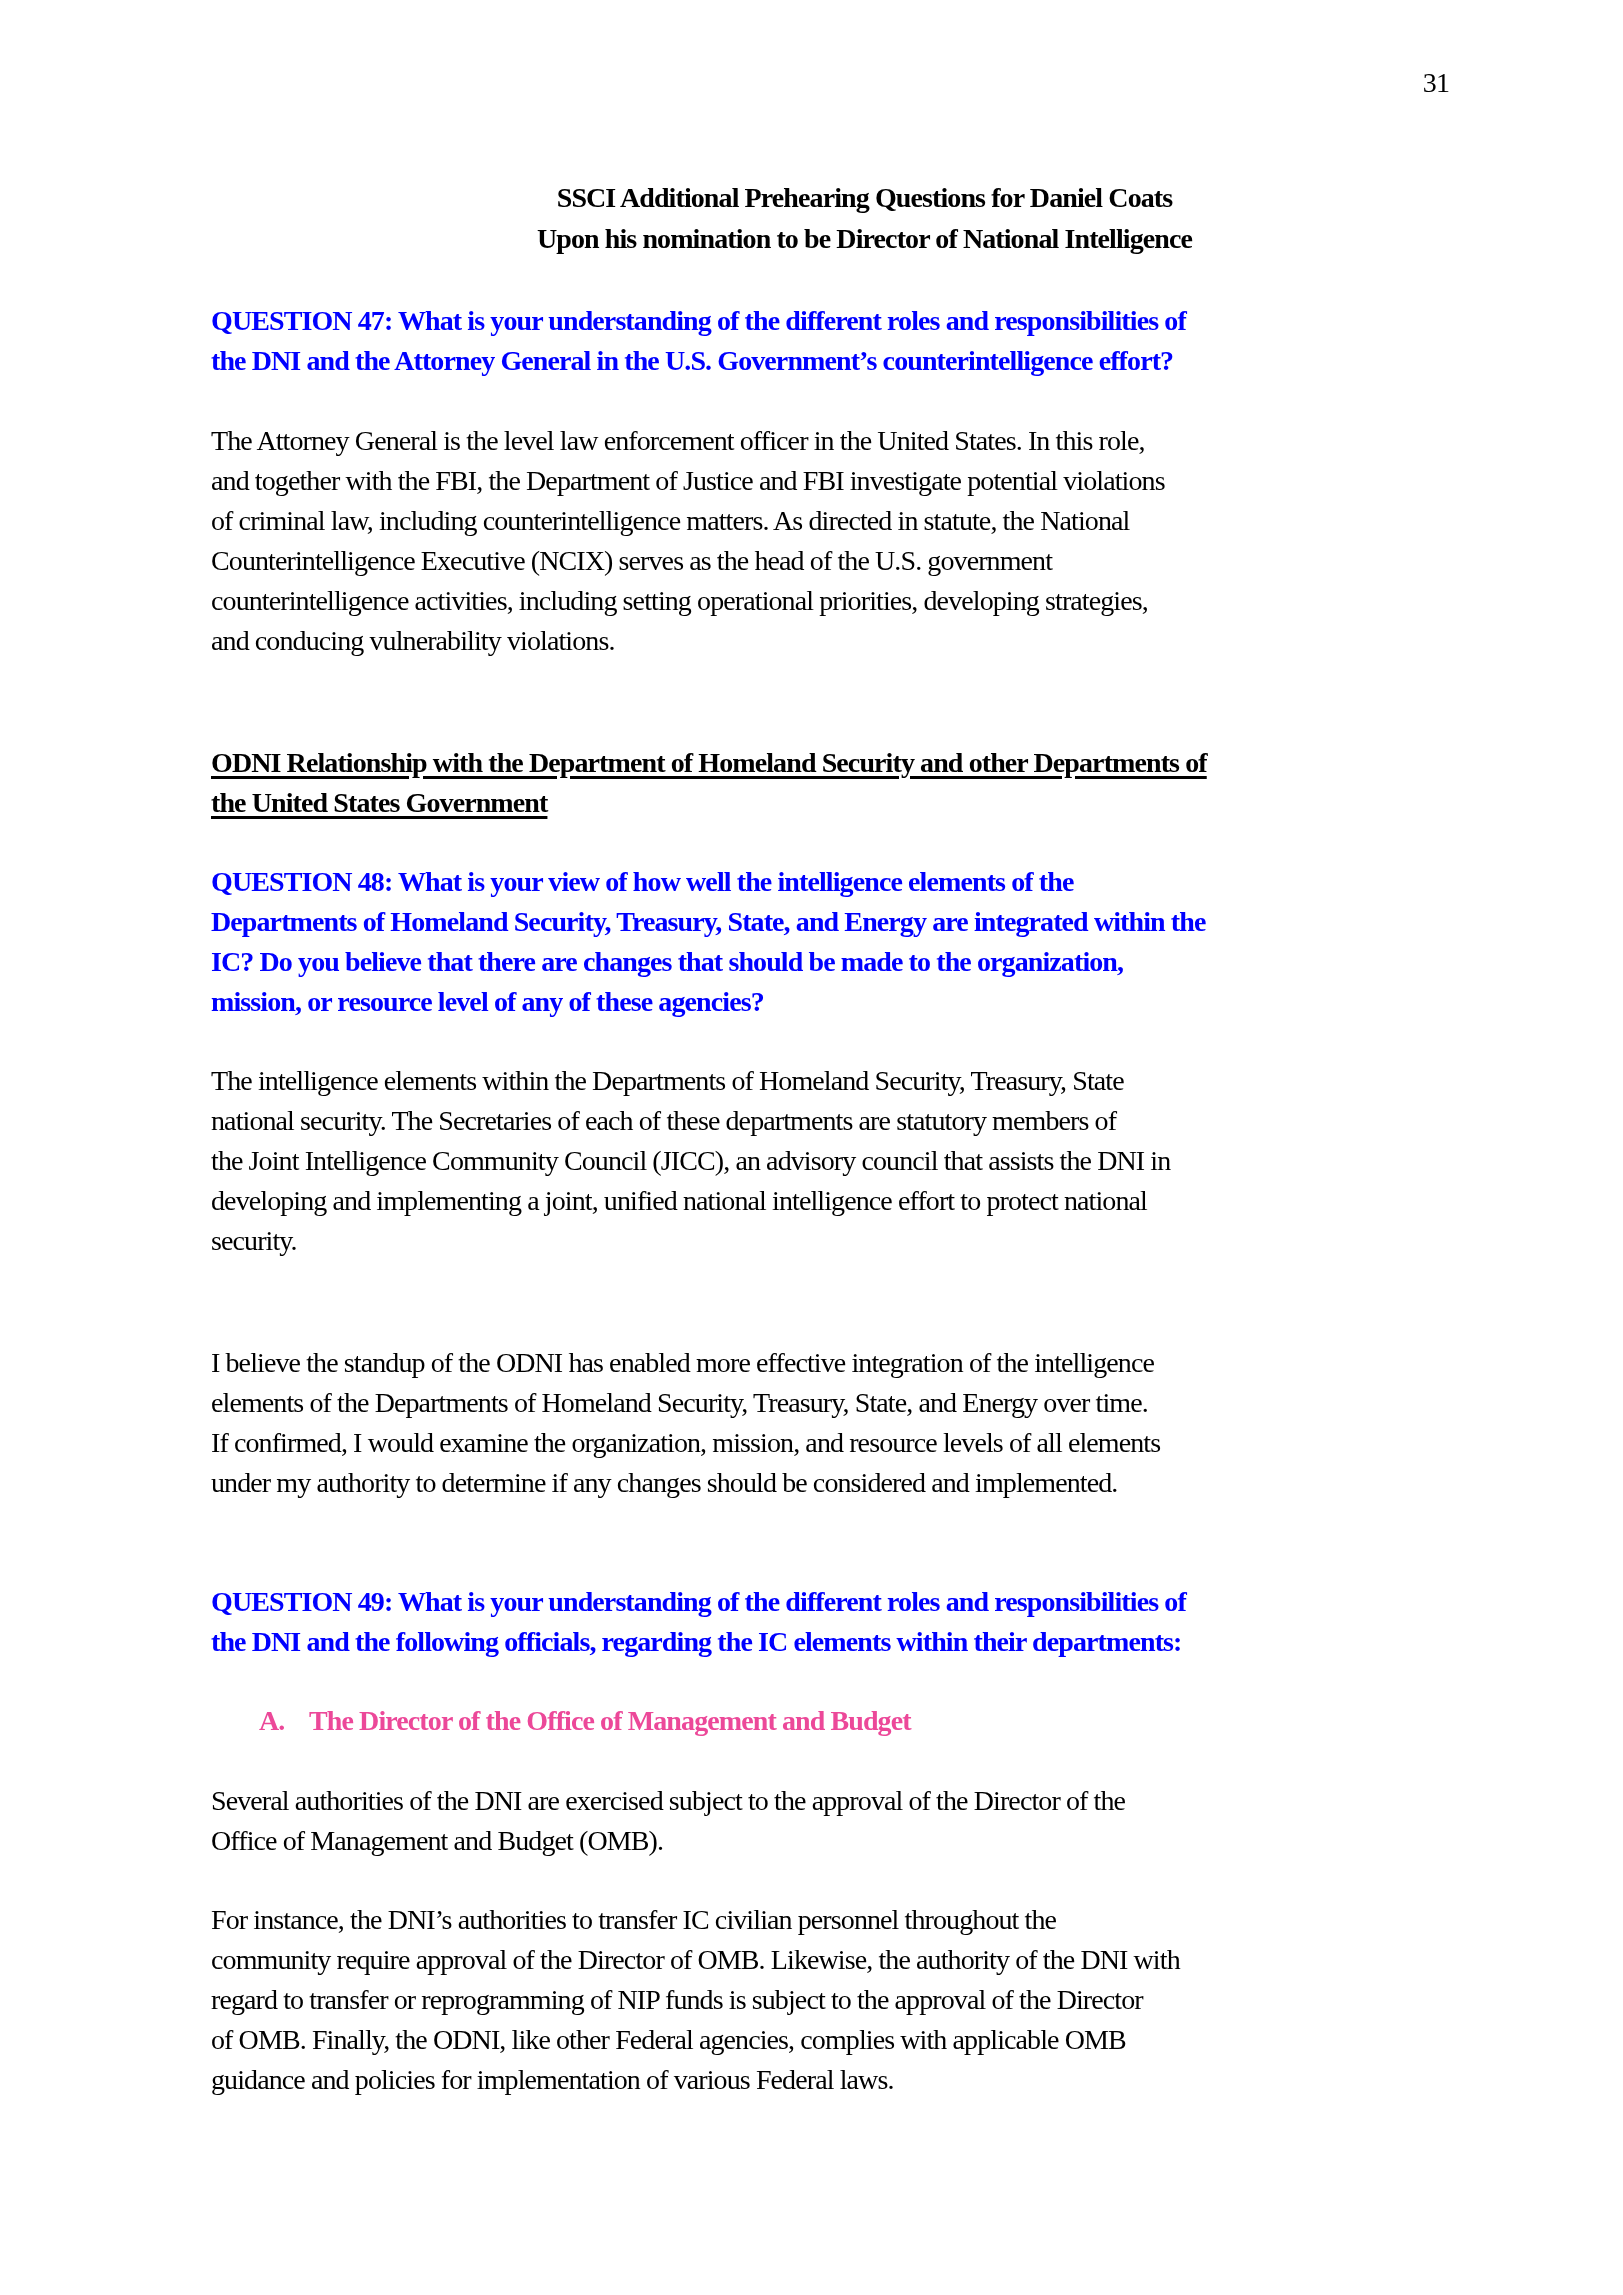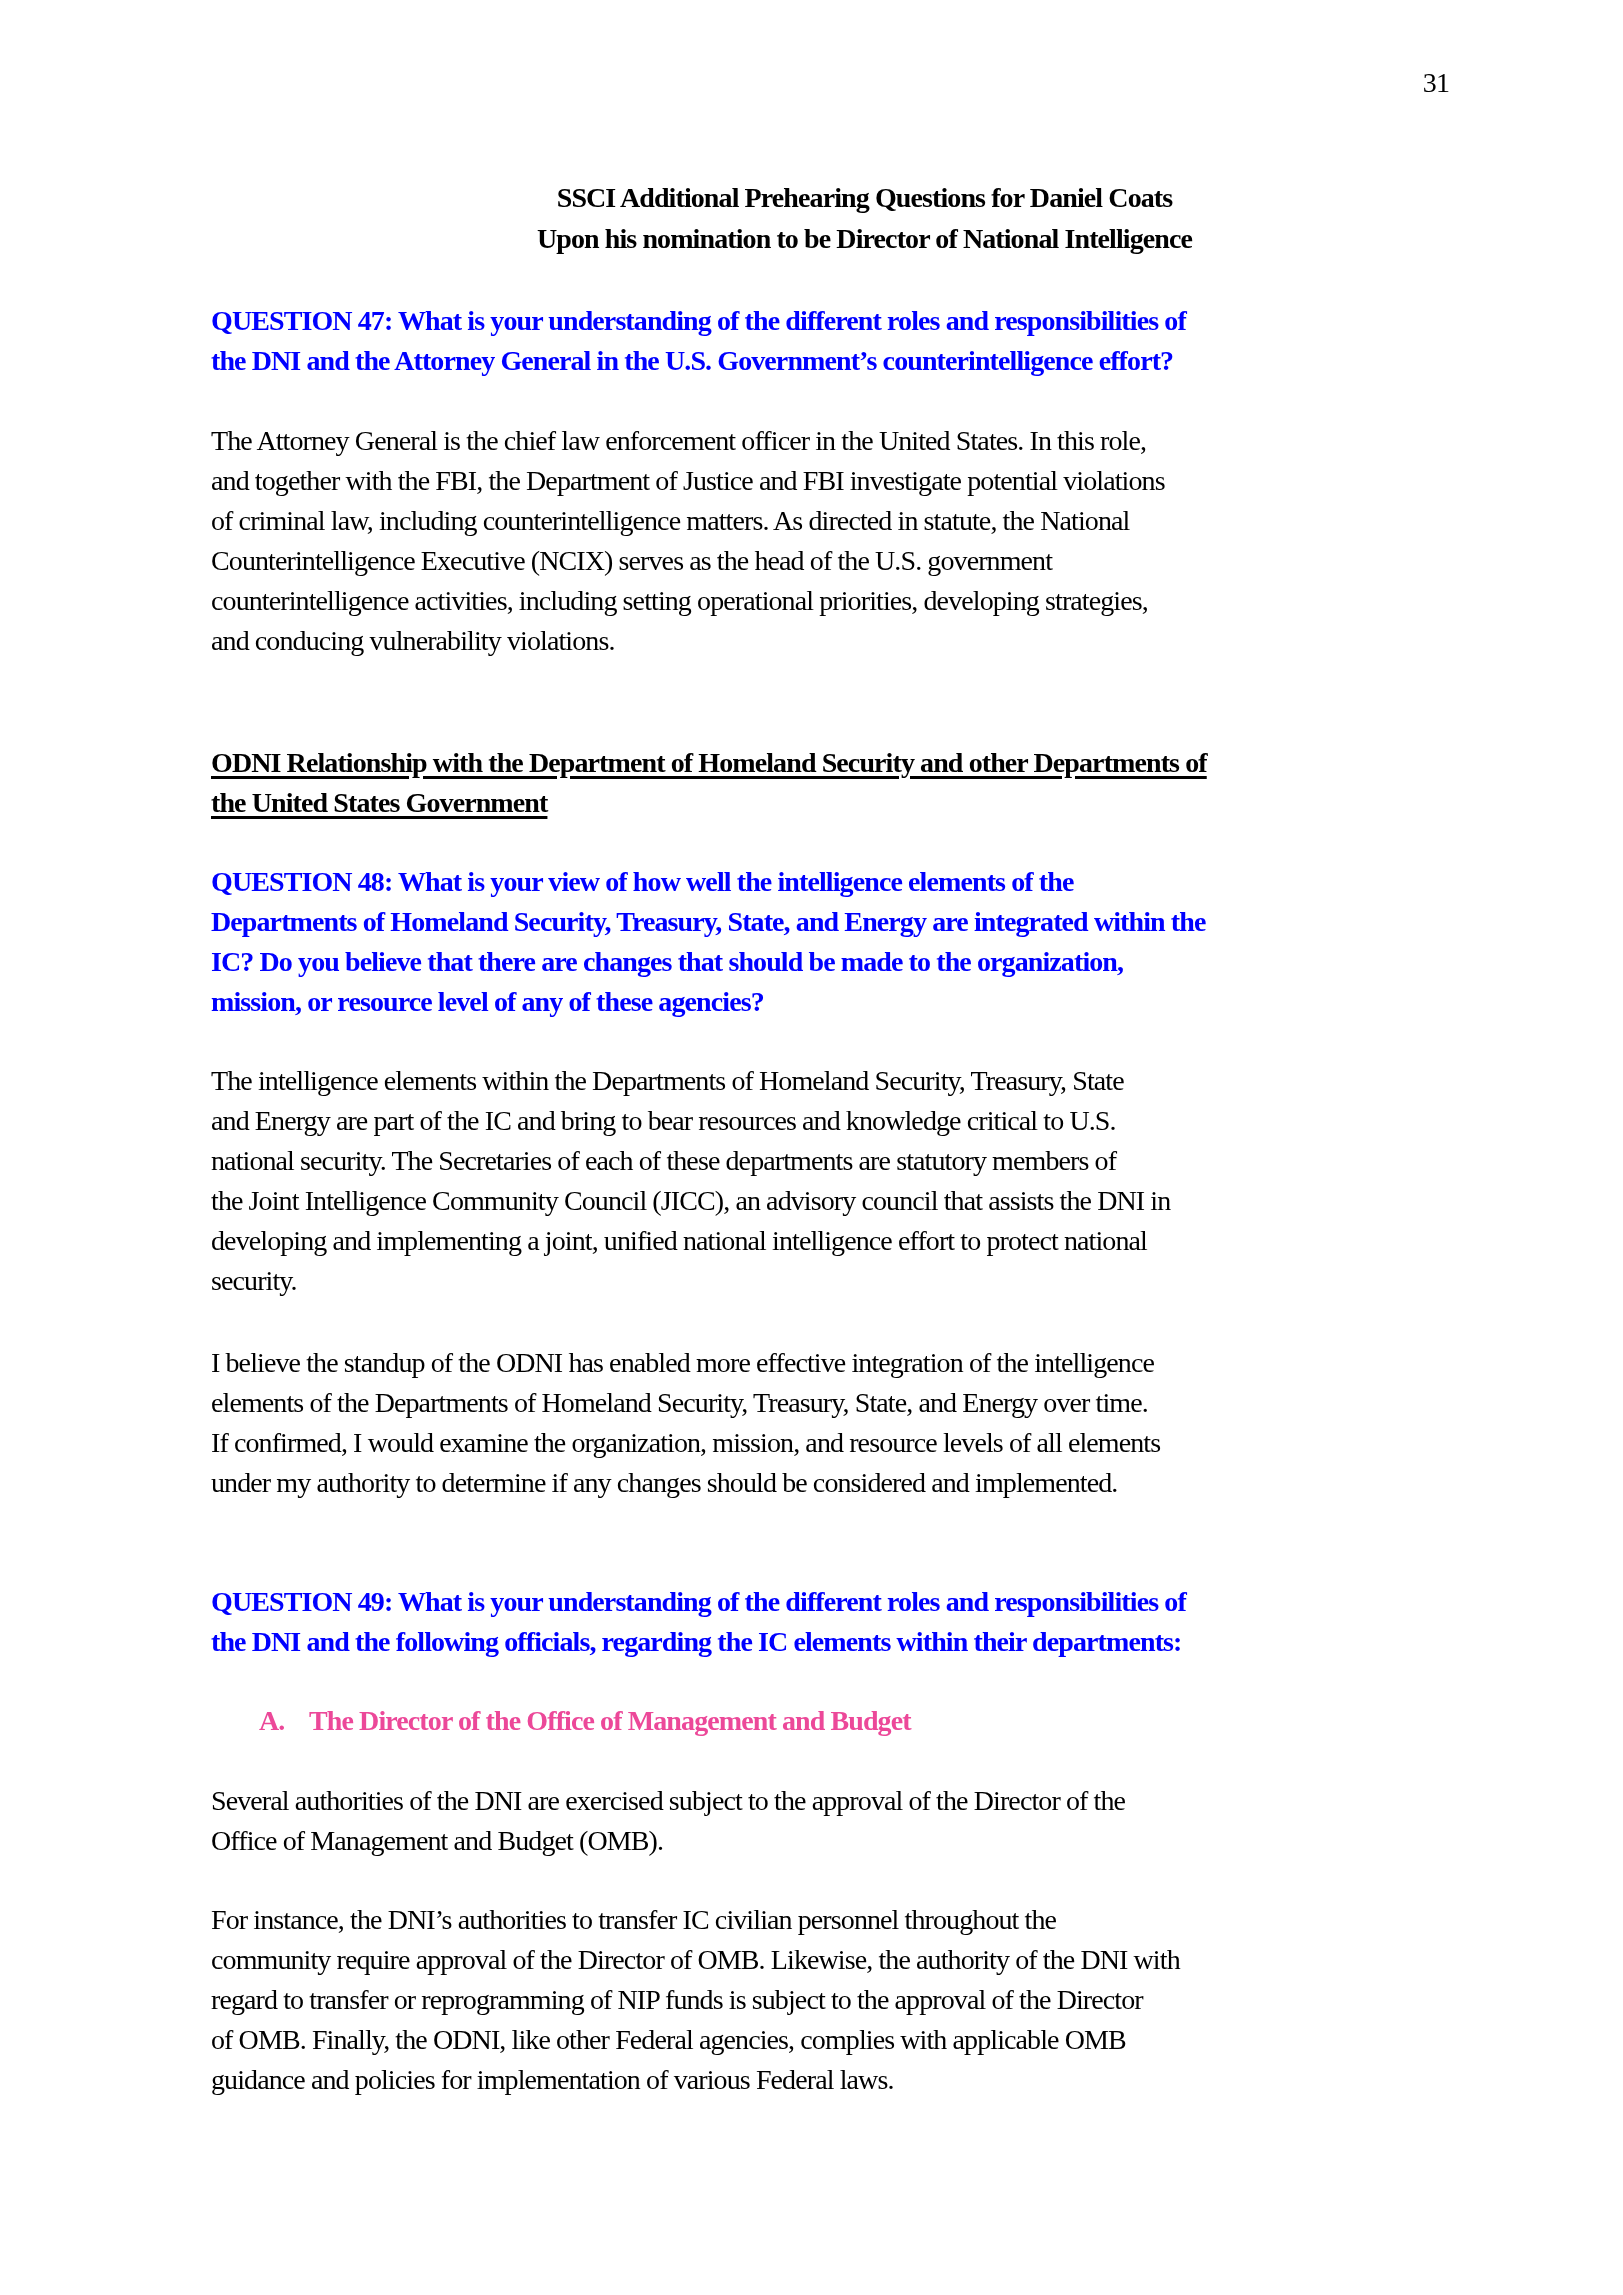--- a/index.html
+++ b/index.html
@@ -33,21 +33,21 @@
     <div>SSCI Additional Prehearing Questions for Daniel Coats</div>
     <div>Upon his nomination to be Director of National Intelligence</div>
   </div>
 
   <div class="block q" style="top:301px;">
     <span class="line">QUESTION 47:  What is your understanding of the different roles and responsibilities of</span>
     <span class="line">the DNI and the Attorney General in the U.S. Government’s counterintelligence effort?</span>
   </div>
 
   <div class="block" style="top:421px;">
-    <span class="line">The Attorney General is the chief law enforcement officer in the United States.  In this role,</span>
+    <span class="line">The Attorney General is the level law enforcement officer in the United States.  In this role,</span>
     <span class="line">and together with the FBI, the Department of Justice and FBI investigate potential violations</span>
     <span class="line">of criminal law, including counterintelligence matters.  As directed in statute, the National</span>
     <span class="line">Counterintelligence Executive (NCIX) serves as the head of the U.S. government</span>
     <span class="line">counterintelligence activities, including setting operational priorities, developing strategies,</span>
     <span class="line">and conducing vulnerability violations.</span>
   </div>
 
   <div class="block section-head" style="top:743px;">
     <span class="line">ODNI Relationship with the Department of Homeland Security and other Departments of</span>
     <span class="line">the United States Government</span>
@@ -55,21 +55,20 @@
 
   <div class="block q" style="top:862px;">
     <span class="line">QUESTION 48:  What is your view of how well the intelligence elements of the</span>
     <span class="line">Departments of Homeland Security, Treasury, State, and Energy are integrated within the</span>
     <span class="line">IC?  Do you believe that there are changes that should be made to the organization,</span>
     <span class="line">mission, or resource level of any of these agencies?</span>
   </div>
 
   <div class="block" style="top:1061px;">
     <span class="line">The intelligence elements within the Departments of Homeland Security, Treasury, State</span>
-    <span class="line">and Energy are part of the IC and bring to bear resources and knowledge critical to U.S.</span>
     <span class="line">national security. The Secretaries of each of these departments are statutory members of</span>
     <span class="line">the Joint Intelligence Community Council (JICC), an advisory council that assists the DNI in</span>
     <span class="line">developing and implementing a joint, unified national intelligence effort to protect national</span>
     <span class="line">security.</span>
   </div>
 
   <div class="block" style="top:1343px;">
     <span class="line">I believe the standup of the ODNI has enabled more effective integration of the intelligence</span>
     <span class="line">elements of the Departments of Homeland Security, Treasury, State, and Energy over time.</span>
     <span class="line">If confirmed, I would examine the organization, mission, and resource levels of all elements</span>

